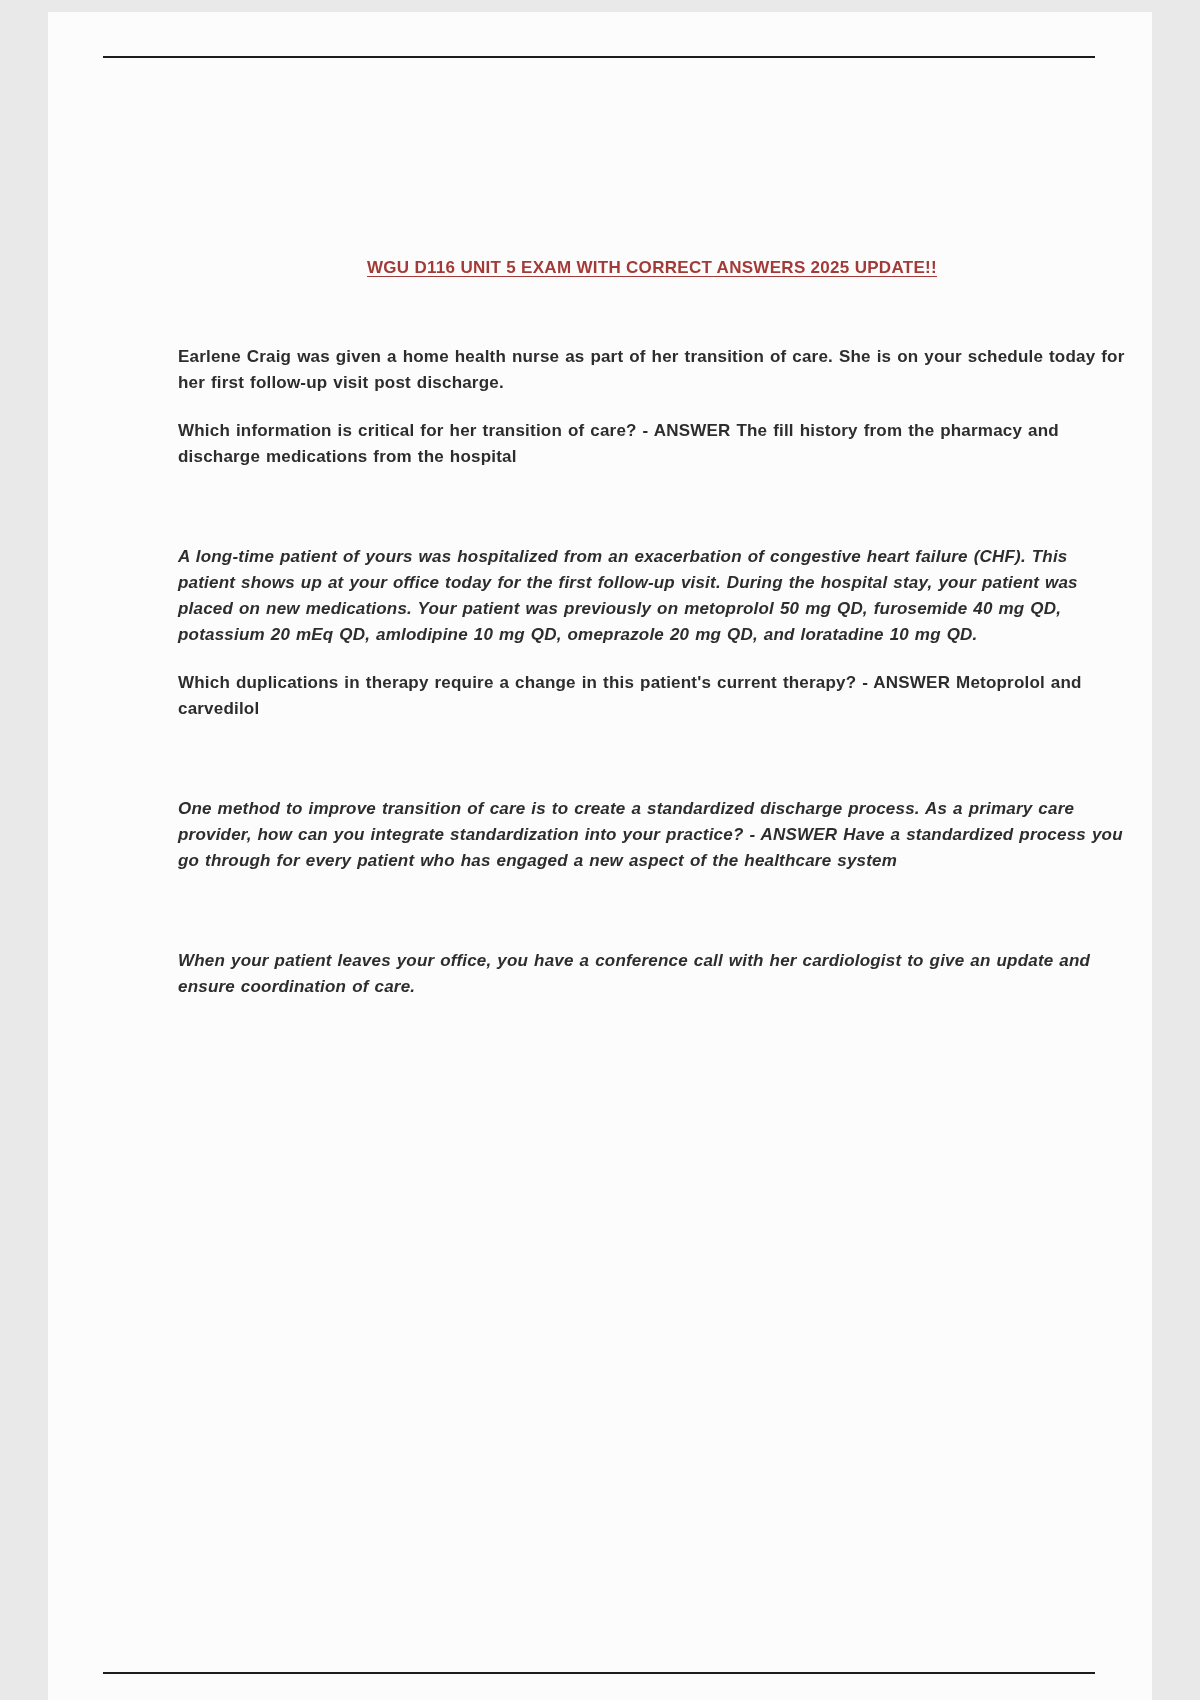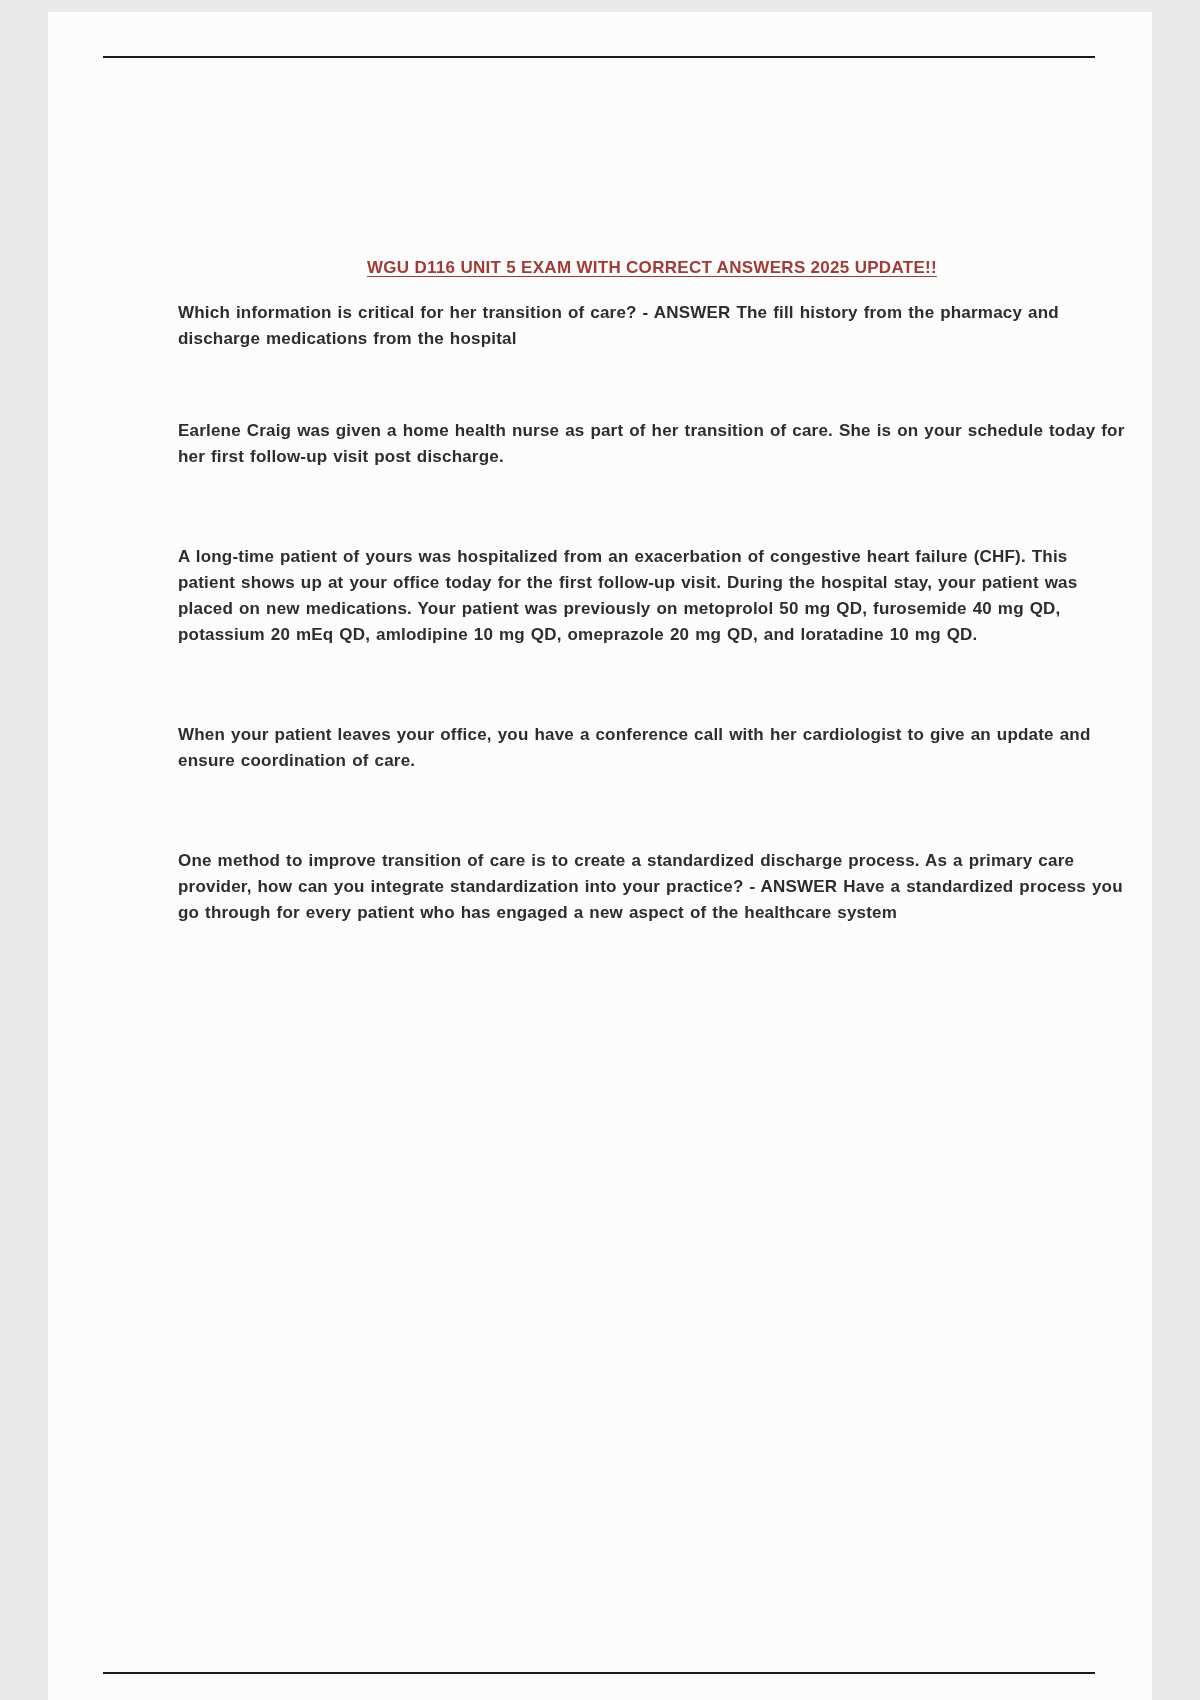--- a/index.html
+++ b/index.html
@@ -46,41 +46,42 @@
     margin: 0;
     font-size: 17px;
     font-weight: 700;
     line-height: 26px;
     letter-spacing: 0.2px;
     color: #2d2d2d;
     word-spacing: 1px;
   }
   .gap-title  { margin-top: 66px; }
   .gap-normal { margin-top: 22px; }
-  .gap-large  { margin-top: 74px; }
+  .gap-large  { margin-top: 74px; font-style: italic; }
 </style>
 </head>
 <body>
 
 <div class="page">
   <div class="rule top"></div>
 
   <div class="content">
     <h1 class="title">WGU D116 UNIT 5 EXAM WITH CORRECT ANSWERS 2025 UPDATE!!</h1>
 
+    <p class="para gap-title">Earlene Craig was given a home health nurse as part of her transition of care. She is on your schedule today for her first follow-up visit post discharge.</p>
+
     <p class="para gap-normal">Which information is critical for her transition of care? - ANSWER The fill history from the pharmacy and discharge medications from the hospital</p>
-
-    <p class="para gap-title">Earlene Craig was given a home health nurse as part of her transition of care. She is on your schedule today for her first follow-up visit post discharge.</p>
 
     <p class="para gap-large">A long-time patient of yours was hospitalized from an exacerbation of congestive heart failure (CHF). This patient shows up at your office today for the first follow-up visit. During the hospital stay, your patient was placed on new medications. Your patient was previously on metoprolol 50 mg QD, furosemide 40 mg QD, potassium 20 mEq QD, amlodipine 10 mg QD, omeprazole 20 mg QD, and loratadine 10 mg QD.</p>
 
 
+    <p class="para gap-normal">Which duplications in therapy require a change in this patient's current therapy? - ANSWER Metoprolol and carvedilol</p>
 
 
 
+    <p class="para gap-large">One method to improve transition of care is to create a standardized discharge process. As a primary care provider, how can you integrate standardization into your practice? - ANSWER Have a standardized process you go through for every patient who has engaged a new aspect of the healthcare system</p>
+
     <p class="para gap-large">When your patient leaves your office, you have a conference call with her cardiologist to give an update and ensure coordination of care.</p>
-
-    <p class="para gap-large">One method to improve transition of care is to create a standardized discharge process. As a primary care provider, how can you integrate standardization into your practice? - ANSWER Have a standardized process you go through for every patient who has engaged a new aspect of the healthcare system</p>
 
   </div>
 
   <div class="rule bottom"></div>
 </div>
 
 </body></html>

